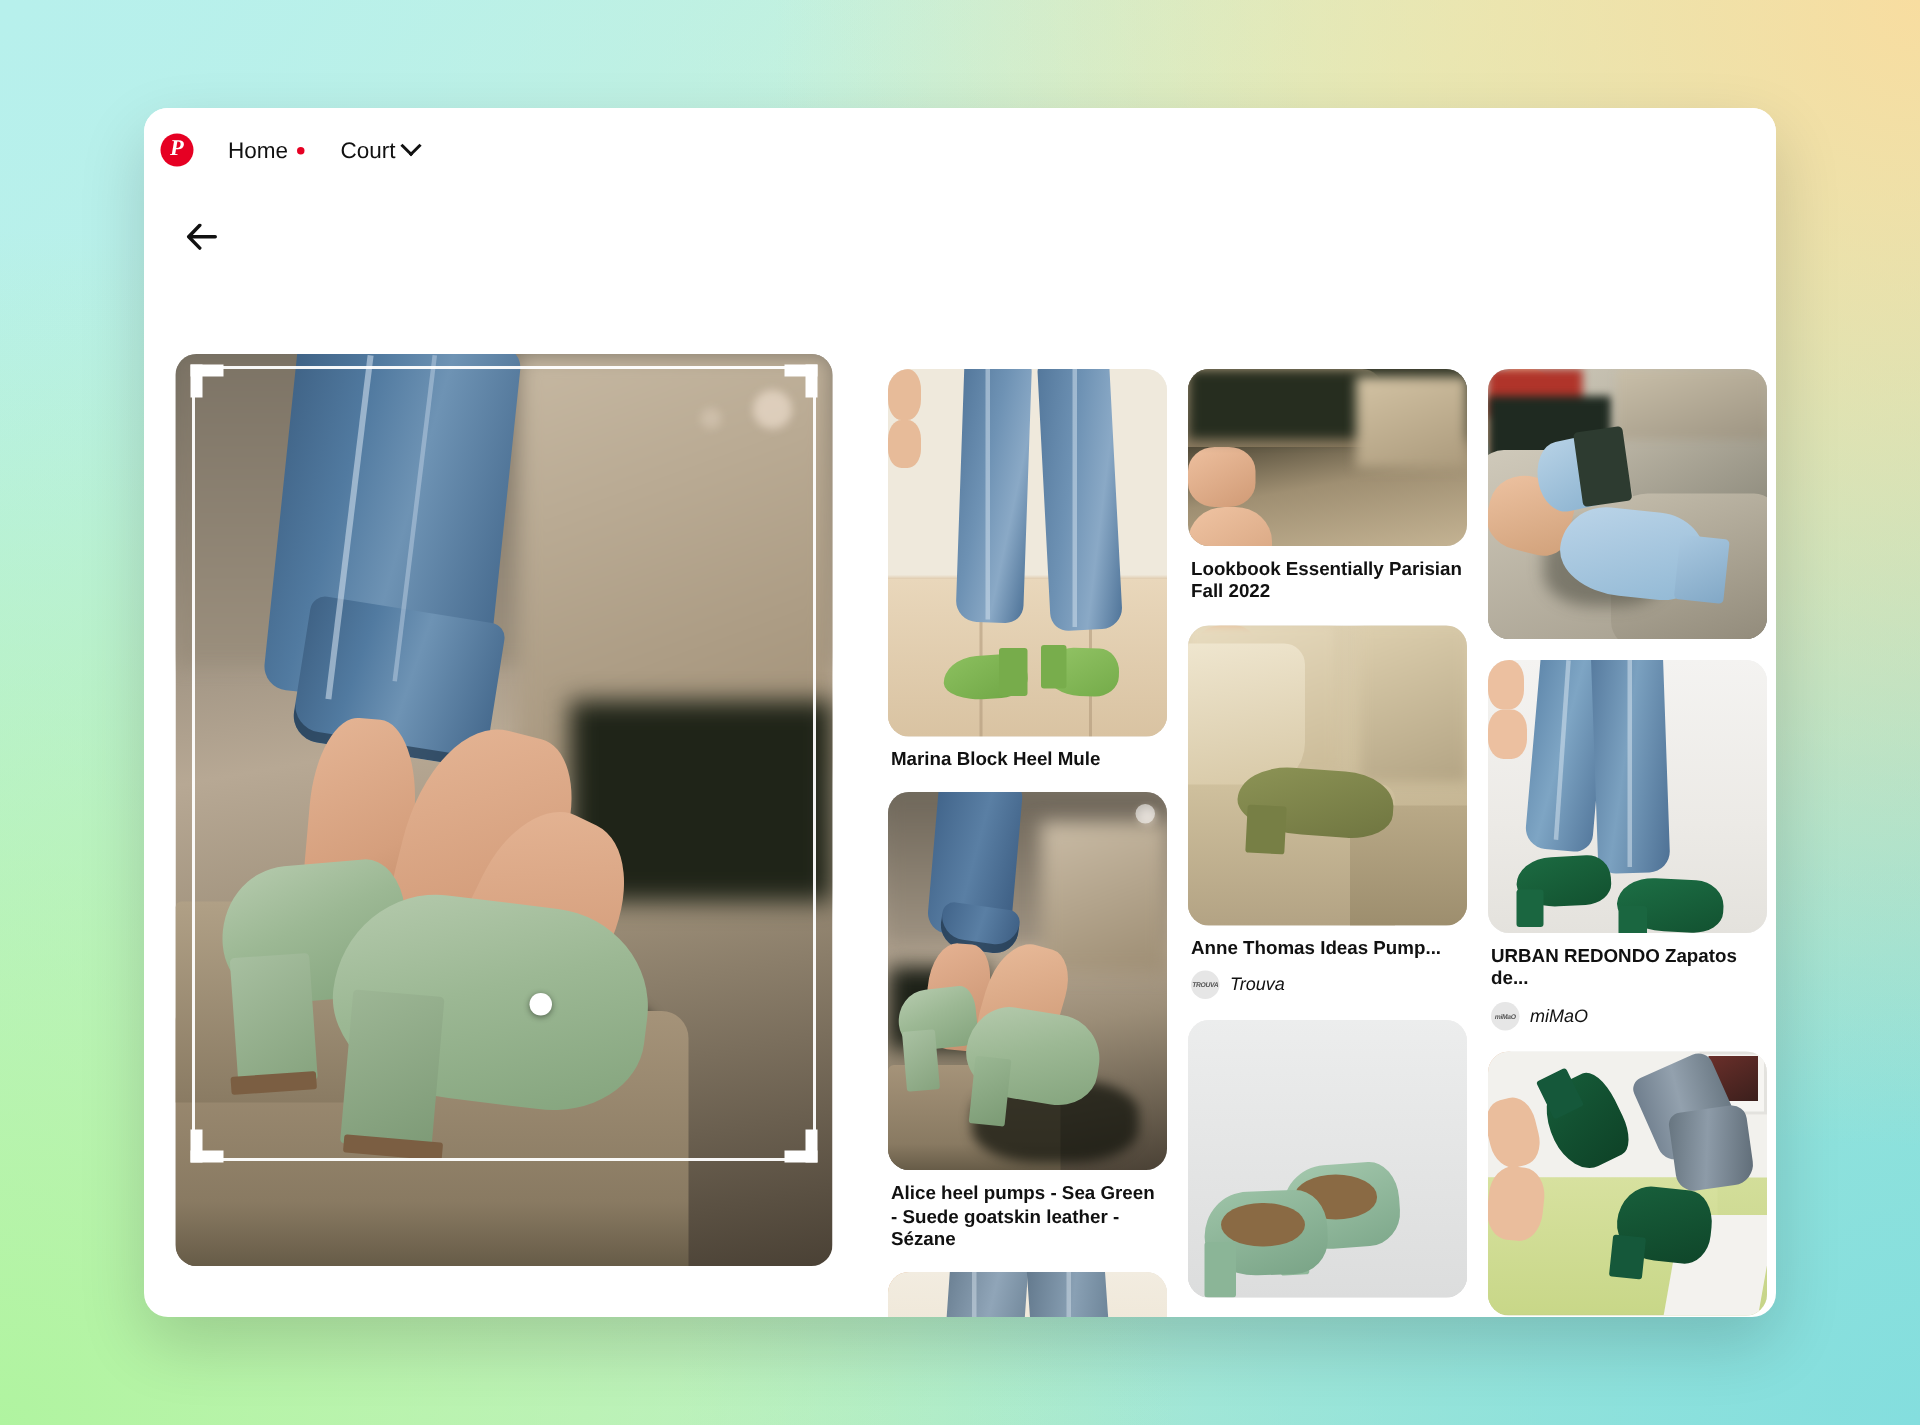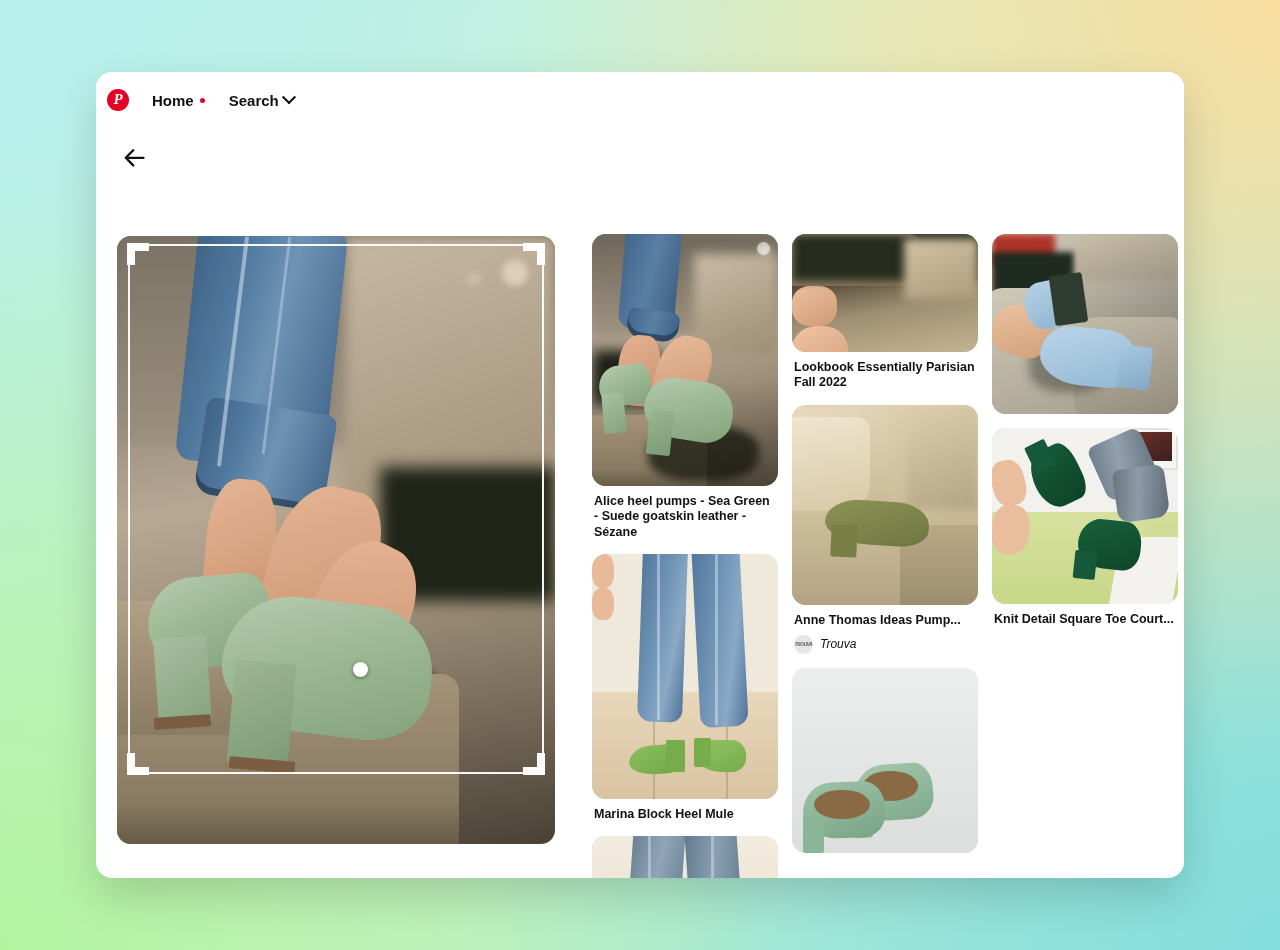--- a/index.html
+++ b/index.html
@@ -61,21 +61,21 @@
     line-height: 1;
     padding-bottom: 1px;
   }
   .nav-item {
     display: flex;
     align-items: center;
     gap: 5px;
     padding: 8px 12px;
     border-radius: 22px;
     font-size: 15px;
-    font-weight: bold;
+    font-weight: normal;
     color: #111;
     cursor: pointer;
     white-space: nowrap;
   }
   .red-dot {
     width: 5px; height: 5px;
     border-radius: 50%;
     background: #e60023;
     display: inline-block;
     margin-left: 1px;
@@ -211,21 +211,21 @@
   #grid {
     position: absolute;
     left: 494px;
     top: 106px;
     width: 594px;
     height: 644px;
     overflow: hidden;
   }
   .grid-col {
     position: absolute;
-    top: 0;
+    top: 12px;
     width: 186px;
   }
   #col-1 { left: 2px; }
   #col-2 { left: 202px; }
   #col-3 { left: 402px; }
 
   .pin {
     margin-bottom: 14px;
     cursor: pointer;
   }
@@ -312,21 +312,21 @@
     <div class="logo-wrap">
       <div class="pin-logo">P</div>
     </div>
 
     <div class="nav-item">
       <span>Home</span>
       <span class="red-dot"></span>
     </div>
 
     <div class="nav-item">
-      <span>Search</span>
+      <span>Court</span>
       <span class="chev"></span>
     </div>
 
   </div>
 
   <div id="content">
 
     <button id="back-button">
       <svg width="21" height="18" viewBox="0 0 21 18">
         <path d="M9.2 1.2 L1.8 8.8 L9.2 16.4" stroke="#111" stroke-width="2.3" fill="none" stroke-linecap="round" stroke-linejoin="round"></path>
@@ -379,20 +379,41 @@
         <span class="crop-handle ch-br-h"></span>
         <span class="crop-handle v ch-br-v"></span>
       </div>
 
       <div id="hero-dot"></div>
     </div>
 
     <div id="grid">
 
       <div class="grid-col" id="col-1">
+
+        <div class="pin">
+          <div class="pin-media" style="height:245px;">
+            <div class="scene sc-floor-wood">
+              <div class="blob" style="left:0;top:57%;width:100%;height:43%;background:linear-gradient(180deg,#e9d7bb,#d9c3a2);"></div>
+              <div class="blob" style="left:33%;top:57%;width:2px;height:43%;background:rgba(170,145,115,.5);"></div>
+              <div class="blob" style="left:72%;top:57%;width:2px;height:43%;background:rgba(170,145,115,.5);"></div>
+              <div class="denim" style="left:26%;top:-3%;width:24%;height:72%;border-radius:6px 8px 12px 14px;transform:rotate(2deg);"></div>
+              <div class="denim" style="left:56%;top:-3%;width:26%;height:74%;border-radius:8px 6px 14px 12px;transform:rotate(-3deg);"></div>
+              <div class="blob" style="left:35%;top:0;width:3px;height:68%;background:rgba(214,228,240,.5);"></div>
+              <div class="blob" style="left:66%;top:0;width:3px;height:70%;background:rgba(214,228,240,.5);"></div>
+              <div class="skin" style="left:30%;top:62%;width:12%;height:14%;border-radius:40%;background:#e7bb99;"></div>
+              <div class="skin" style="left:60%;top:64%;width:12%;height:13%;border-radius:40%;background:#e7bb99;"></div>
+              <div class="blob" style="left:20%;top:78%;width:30%;height:12%;border-radius:50% 30% 40% 60%/70% 60% 50% 50%;background:linear-gradient(150deg,#8cc05f,#6ea544);transform:rotate(-4deg);"></div>
+              <div class="blob" style="left:40%;top:76%;width:10%;height:13%;border-radius:2px;background:#77ac4b;"></div>
+              <div class="blob" style="left:57%;top:76%;width:26%;height:13%;border-radius:44% 34% 40% 56%/68% 58% 52% 54%;background:linear-gradient(150deg,#93c466,#74ab49);transform:rotate(2deg);"></div>
+              <div class="blob" style="left:55%;top:75%;width:9%;height:12%;border-radius:2px;background:#78ad4c;"></div>
+            </div>
+          </div>
+          <div class="pin-title">Marina Block Heel Mule</div>
+        </div>
 
         <div class="pin">
           <div class="pin-media" style="height:252px;">
             <div class="scene sc-street">
               <div class="blob" style="left:0;top:0;width:100%;height:40%;background:linear-gradient(180deg,#6f675a,#9e9281);filter:blur(5px);"></div>
               <div class="blob" style="left:55%;top:8%;width:45%;height:40%;background:linear-gradient(160deg,#cabca6,#9c8c72);filter:blur(6px);"></div>
               <div class="blob" style="left:0;top:46%;width:36%;height:22%;background:#1c2017;filter:blur(7px);"></div>
               <div class="bokeh" style="left:90%;top:4%;width:12px;height:12px;"></div>
               <div class="denim-dk" style="left:16%;top:-4%;width:30%;height:42%;border-radius:8px 12px 18px 14px;transform:rotate(5deg);"></div>
               <div class="denim-dk" style="left:19%;top:30%;width:28%;height:12%;border-radius:8px 8px 16px 16px;transform:rotate(8deg);box-shadow:inset 0 -6px 0 rgba(34,55,76,.7);"></div>
@@ -404,41 +425,20 @@
               <div class="shoe" style="left:6%;top:63%;width:12%;height:16%;border-radius:2px;transform:rotate(-5deg);background:linear-gradient(150deg,#a9c1a2,#86a37e);"></div>
               <div class="shoe" style="left:28%;top:58%;width:48%;height:24%;border-radius:38% 40% 38% 50%/64% 60% 48% 58%;transform:rotate(9deg);"></div>
               <div class="shoe" style="left:30%;top:70%;width:13%;height:18%;border-radius:2px;transform:rotate(6deg);background:linear-gradient(150deg,#9ab793,#7b9a74);"></div>
             </div>
             <div class="pin-badge"></div>
           </div>
           <div class="pin-title">Alice heel pumps - Sea Green - Suede goatskin leather - Sézane</div>
         </div>
 
         <div class="pin">
-          <div class="pin-media" style="height:245px;">
-            <div class="scene sc-floor-wood">
-              <div class="blob" style="left:0;top:57%;width:100%;height:43%;background:linear-gradient(180deg,#e9d7bb,#d9c3a2);"></div>
-              <div class="blob" style="left:33%;top:57%;width:2px;height:43%;background:rgba(170,145,115,.5);"></div>
-              <div class="blob" style="left:72%;top:57%;width:2px;height:43%;background:rgba(170,145,115,.5);"></div>
-              <div class="denim" style="left:26%;top:-3%;width:24%;height:72%;border-radius:6px 8px 12px 14px;transform:rotate(2deg);"></div>
-              <div class="denim" style="left:56%;top:-3%;width:26%;height:74%;border-radius:8px 6px 14px 12px;transform:rotate(-3deg);"></div>
-              <div class="blob" style="left:35%;top:0;width:3px;height:68%;background:rgba(214,228,240,.5);"></div>
-              <div class="blob" style="left:66%;top:0;width:3px;height:70%;background:rgba(214,228,240,.5);"></div>
-              <div class="skin" style="left:30%;top:62%;width:12%;height:14%;border-radius:40%;background:#e7bb99;"></div>
-              <div class="skin" style="left:60%;top:64%;width:12%;height:13%;border-radius:40%;background:#e7bb99;"></div>
-              <div class="blob" style="left:20%;top:78%;width:30%;height:12%;border-radius:50% 30% 40% 60%/70% 60% 50% 50%;background:linear-gradient(150deg,#8cc05f,#6ea544);transform:rotate(-4deg);"></div>
-              <div class="blob" style="left:40%;top:76%;width:10%;height:13%;border-radius:2px;background:#77ac4b;"></div>
-              <div class="blob" style="left:57%;top:76%;width:26%;height:13%;border-radius:44% 34% 40% 56%/68% 58% 52% 54%;background:linear-gradient(150deg,#93c466,#74ab49);transform:rotate(2deg);"></div>
-              <div class="blob" style="left:55%;top:75%;width:9%;height:12%;border-radius:2px;background:#78ad4c;"></div>
-            </div>
-          </div>
-          <div class="pin-title">Marina Block Heel Mule</div>
-        </div>
-
-        <div class="pin">
           <div class="pin-media" style="height:180px;">
             <div class="scene sc-studio-warm">
               <div class="blob" style="left:0;top:0;width:100%;height:100%;background:linear-gradient(180deg,#f2ece0,#e6d7bd);"></div>
               <div class="denim" style="left:20%;top:-6%;width:28%;height:80%;border-radius:6px 8px 12px 14px;transform:rotate(4deg);background:linear-gradient(100deg,#6a7f92,#90a5b8 45%,#5f7689);"></div>
               <div class="denim" style="left:52%;top:-6%;width:28%;height:82%;border-radius:8px 6px 14px 12px;transform:rotate(-4deg);background:linear-gradient(100deg,#62788c,#89a0b4 45%,#5a7286);"></div>
               <div class="blob" style="left:30%;top:0;width:3px;height:74%;background:rgba(220,230,240,.45);"></div>
               <div class="blob" style="left:64%;top:0;width:3px;height:76%;background:rgba(220,230,240,.45);"></div>
               <div class="skin" style="left:26%;top:70%;width:14%;height:18%;border-radius:40%;background:#e7bb99;"></div>
               <div class="skin" style="left:58%;top:72%;width:14%;height:17%;border-radius:40%;background:#e7bb99;"></div>
             </div>
@@ -511,20 +511,41 @@
               <div class="skin" style="left:52%;top:4%;width:26%;height:40%;border-radius:40%;background:linear-gradient(150deg,#edc2a0,#cf9d78);"></div>
               <div class="skin" style="left:60%;top:26%;width:30%;height:28%;border-radius:44% 34% 30% 40%;background:linear-gradient(150deg,#eec3a2,#d0a079);transform:rotate(14deg);"></div>
               <div class="blob" style="left:18%;top:26%;width:24%;height:26%;border-radius:46% 28% 26% 44%/66% 50% 50% 58%;background:linear-gradient(160deg,#b7d2e6,#8cb3d0);transform:rotate(-12deg);"></div>
               <div class="blob" style="left:32%;top:22%;width:18%;height:28%;border-radius:3px;background:#2d3b30;transform:rotate(-8deg);"></div>
               <div class="blob" style="left:26%;top:52%;width:52%;height:32%;border-radius:38% 40% 36% 52%/62% 60% 48% 58%;background:linear-gradient(160deg,#bcd5e9,#91b8d4);transform:rotate(6deg);"></div>
               <div class="blob" style="left:68%;top:62%;width:18%;height:24%;border-radius:3px;background:linear-gradient(150deg,#a9c8e0,#82a8c6);transform:rotate(6deg);"></div>
             </div>
           </div>
         </div>
 
+        <div class="pin">
+          <div class="pin-media" style="height:182px;">
+            <div class="scene" style="background:linear-gradient(180deg,#f4f3f1 0%,#eceae6 60%,#e4e2dd 100%);">
+              <div class="denim" style="left:16%;top:-6%;width:24%;height:76%;border-radius:6px 8px 12px 14px;transform:rotate(5deg);background:linear-gradient(100deg,#5f87ab,#7ea5c4 45%,#55799d);"></div>
+              <div class="denim" style="left:38%;top:-6%;width:26%;height:84%;border-radius:8px 6px 14px 12px;transform:rotate(-2deg);background:linear-gradient(100deg,#55799d,#7ba1c0 45%,#4d7094);"></div>
+              <div class="blob" style="left:26%;top:0;width:3px;height:66%;background:rgba(220,232,242,.5);transform:rotate(4deg);"></div>
+              <div class="blob" style="left:50%;top:0;width:3px;height:76%;background:rgba(220,232,242,.5);"></div>
+              <div class="skin" style="left:17%;top:62%;width:13%;height:18%;border-radius:40%;background:#ecc0a0;"></div>
+              <div class="skin" style="left:47%;top:68%;width:14%;height:18%;border-radius:40%;background:#ecc0a0;"></div>
+              <div class="blob" style="left:10%;top:72%;width:34%;height:18%;border-radius:46% 30% 34% 52%/64% 58% 50% 58%;background:linear-gradient(160deg,#1c6b42,#12512f);transform:rotate(-3deg);"></div>
+              <div class="blob" style="left:10%;top:84%;width:10%;height:14%;border-radius:2px;background:#1a6640;"></div>
+              <div class="blob" style="left:46%;top:80%;width:38%;height:19%;border-radius:42% 32% 34% 54%/62% 58% 50% 58%;background:linear-gradient(160deg,#1d7046,#125130);transform:rotate(3deg);"></div>
+              <div class="blob" style="left:47%;top:90%;width:10%;height:12%;border-radius:2px;background:#1a6640;"></div>
+            </div>
+          </div>
+          <div class="pin-title">URBAN REDONDO Zapatos de...</div>
+          <div class="pin-attrib">
+            <span class="attrib-avatar">miMaO</span>
+            <span class="attrib-name">miMaO</span>
+          </div>
+        </div>
 
         <div class="pin">
           <div class="pin-media" style="height:176px;">
             <div class="scene sc-lime">
               <div class="blob" style="left:0;top:0;width:100%;height:48%;background:#f2f1ed;"></div>
               <div class="blob" style="left:0;top:48%;width:82%;height:52%;background:linear-gradient(180deg,#d7e19f,#c8d788);"></div>
               <div class="blob" style="left:66%;top:62%;width:34%;height:38%;background:#f3f2ee;transform:skewX(-10deg);"></div>
               <div class="blob" style="left:76%;top:0;width:24%;height:24%;background:#f6f5f2;border:2px solid #e3e2de;"></div>
               <div class="blob" style="left:79%;top:2%;width:18%;height:17%;background:linear-gradient(150deg,#6a2f2a,#3b1f1c);"></div>
               <div class="skin" style="left:60%;top:-4%;width:12%;height:18%;border-radius:40%;background:#ecc0a0;"></div>

